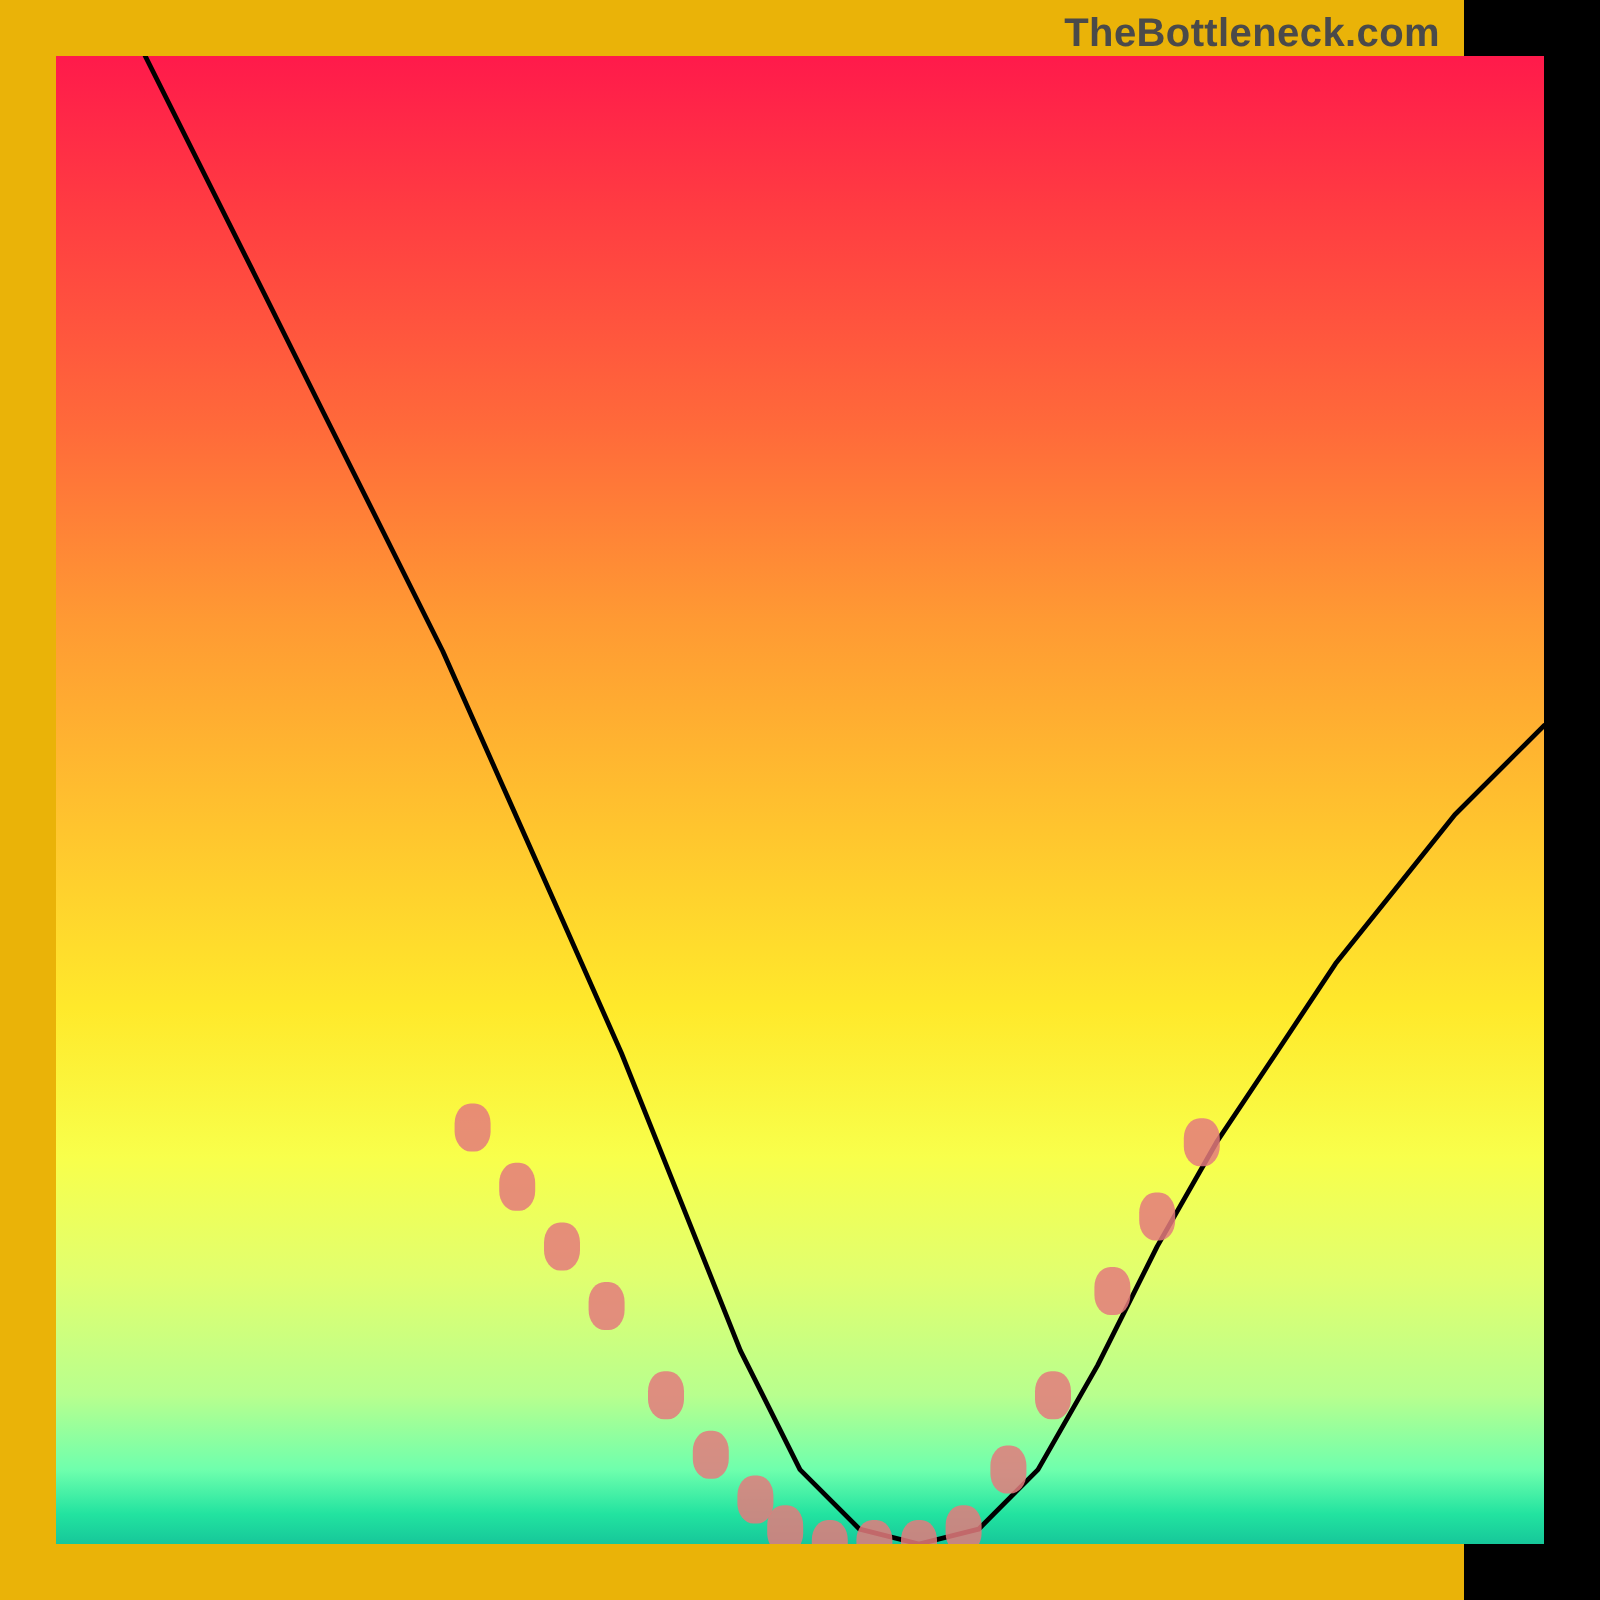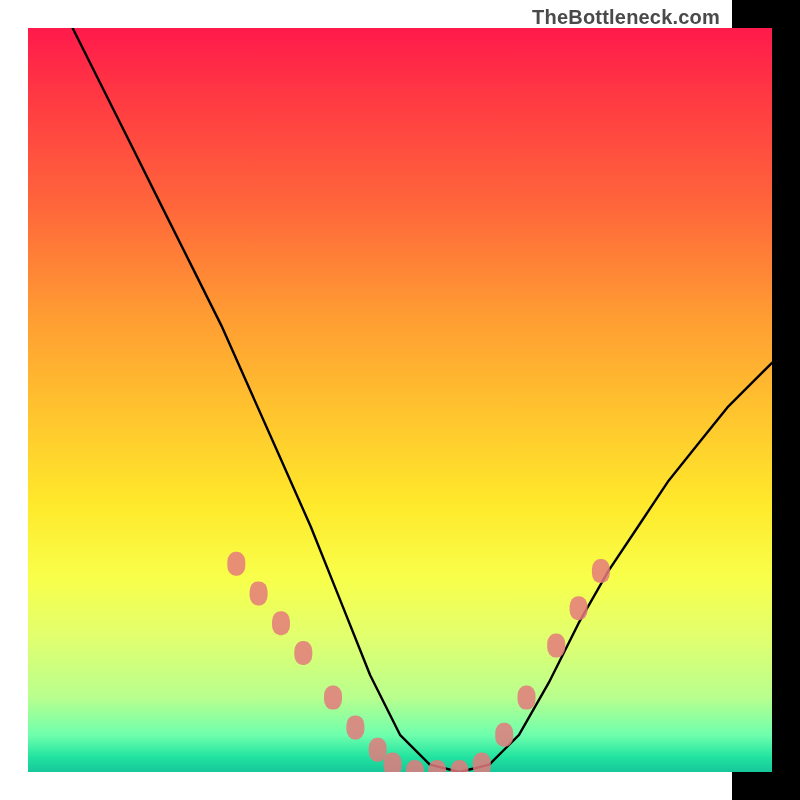--- a/index.html
+++ b/index.html
@@ -10,21 +10,21 @@
     background: #000;
     overflow: hidden;
     font-family: Arial, Helvetica, sans-serif;
   }
   .frame {
     position: absolute;
     left: 0;
     top: 0;
     width: 732px;
     height: 800px;
-    background: #ffffff;
+    background: #eab308;
   }
   .plot {
     position: absolute;
     left: 28px;
     top: 28px;
     width: 744px;
     height: 744px;
     overflow: hidden;
   }
   .gradient {

